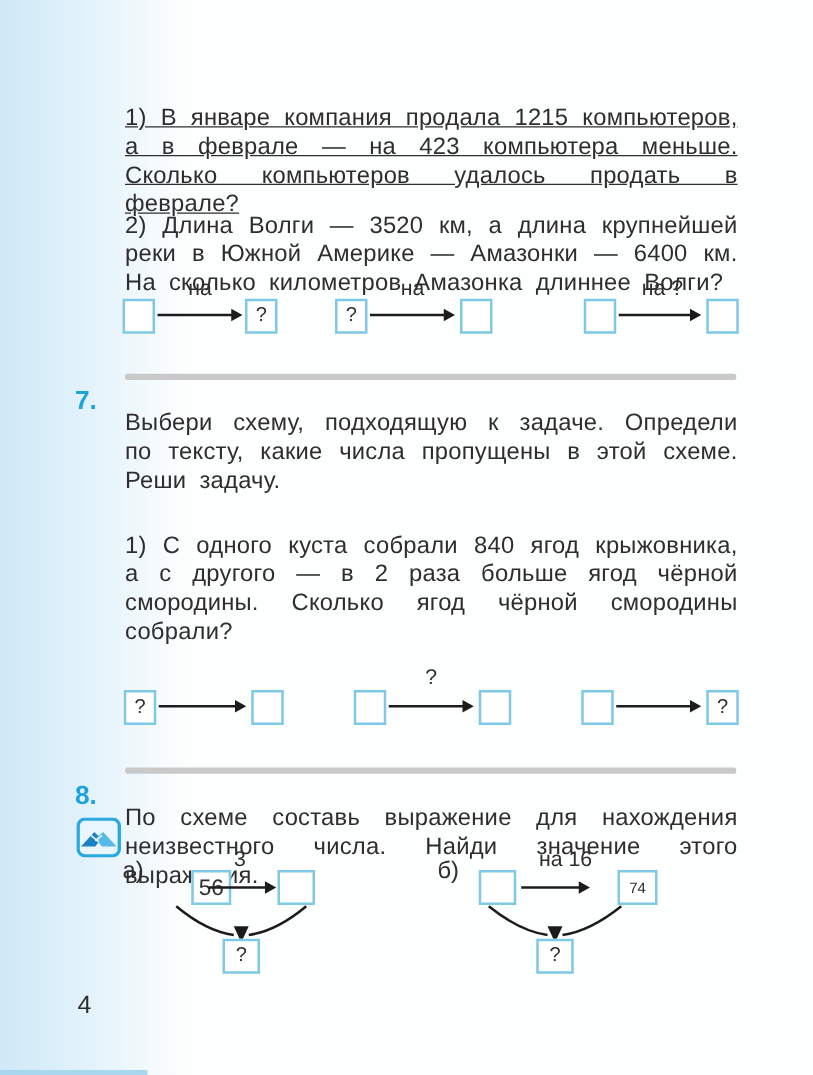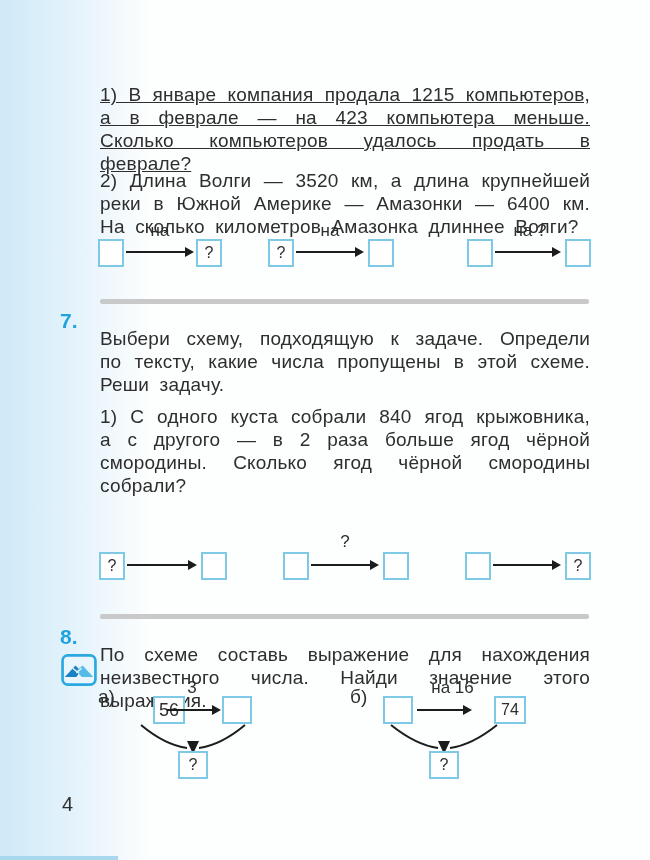--- a/index.html
+++ b/index.html
@@ -79,21 +79,21 @@
     <div class="box" style="left:467px;top:239px;"></div>
     <span class="sch-label" style="left:530px;top:221px;">на ?</span>
     <div class="arrow" style="left:495px;top:251px;width:58px;"></div>
     <div class="box" style="left:565px;top:239px;"></div>
   </div>
 
   <div class="divider" style="top:299px;"></div>
 
   <div class="prob-num" style="top:309px;">7.</div>
   <p class="para" style="top:308px;">Выбери схему, подходящую к задаче. Определи по тексту, какие числа пропущены в этой схеме. Реши задачу.</p>
-  <p class="para" style="top:386px;">1) С одного куста собрали 840 ягод крыжовника, а с другого — в 2 раза больше ягод чёрной смородины. Сколько ягод чёрной смородины собрали?</p>
+  <p class="para" style="top:406px;">1) С одного куста собрали 840 ягод крыжовника, а с другого — в 2 раза больше ягод чёрной смородины. Сколько ягод чёрной смородины собрали?</p>
 
   <div>
     <div class="box" style="left:99px;top:552px;">?</div>
     <div class="arrow" style="left:127px;top:564px;width:62px;"></div>
     <div class="box" style="left:201px;top:552px;"></div>
 
     <div class="box" style="left:283px;top:552px;"></div>
     <span class="sch-label" style="left:345px;top:532px;">?</span>
     <div class="arrow" style="left:311px;top:564px;width:60px;"></div>
     <div class="box" style="left:383px;top:552px;"></div>
@@ -126,21 +126,21 @@
       <polygon points="52,18 64,18 58,31" fill="#1c1c1c"></polygon>
     </svg>
     <div class="box med" style="left:178px;top:751px;">?</div>
   </div>
 
   <div>
     <span class="diag-label" style="left:350px;top:686px;">б)</span>
     <div class="box med" style="left:383px;top:696px;"></div>
     <span class="sch-label" style="left:443px;top:678px;padding-left:19px;">на 16</span>
     <div class="arrow" style="left:417px;top:709px;width:47px;"></div>
-    <div class="box wide" style="left:474px;top:696px;font-size:16px;">74</div>
+    <div class="box wide" style="left:474px;top:696px;font-size:12px;">74</div>
     <svg class="curve-svg" style="left:385px;top:723px;" width="118" height="32" viewBox="0 0 118 32">
       <path d="M6 2 Q31 22 53 25" fill="none" stroke="#1c1c1c" stroke-width="2"></path>
       <path d="M112 2 Q87 22 65 25" fill="none" stroke="#1c1c1c" stroke-width="2"></path>
       <polygon points="53,18 65,18 59,31" fill="#1c1c1c"></polygon>
     </svg>
     <div class="box med" style="left:429px;top:751px;">?</div>
   </div>
 
   <div class="page-num">4</div>
 </div>

